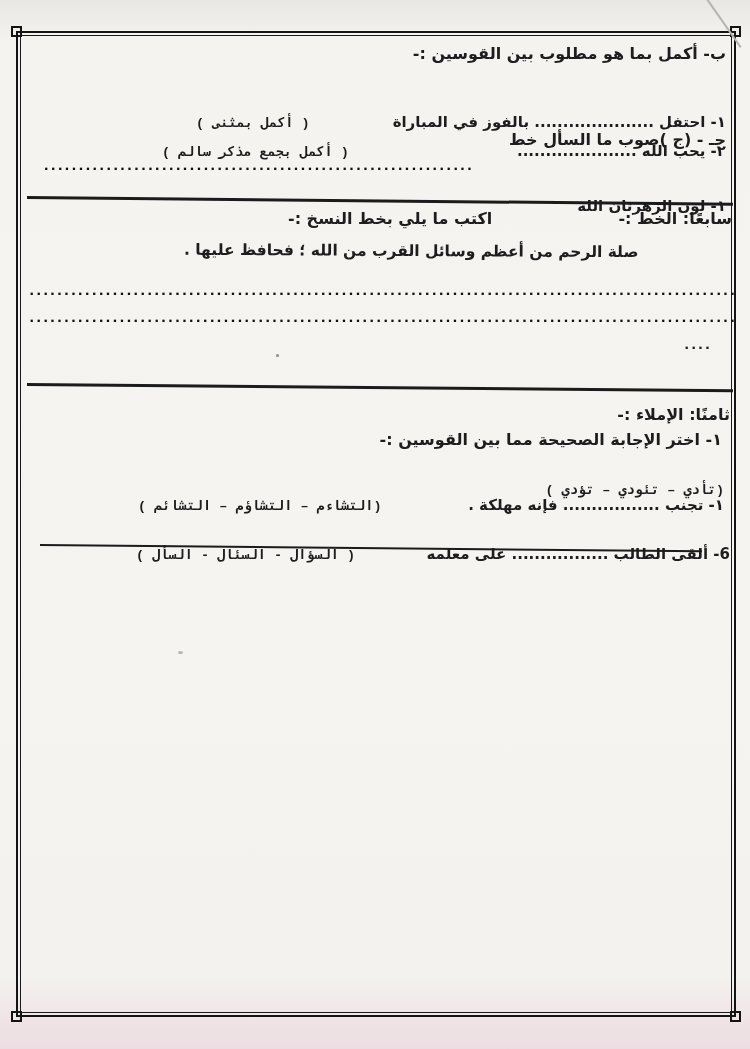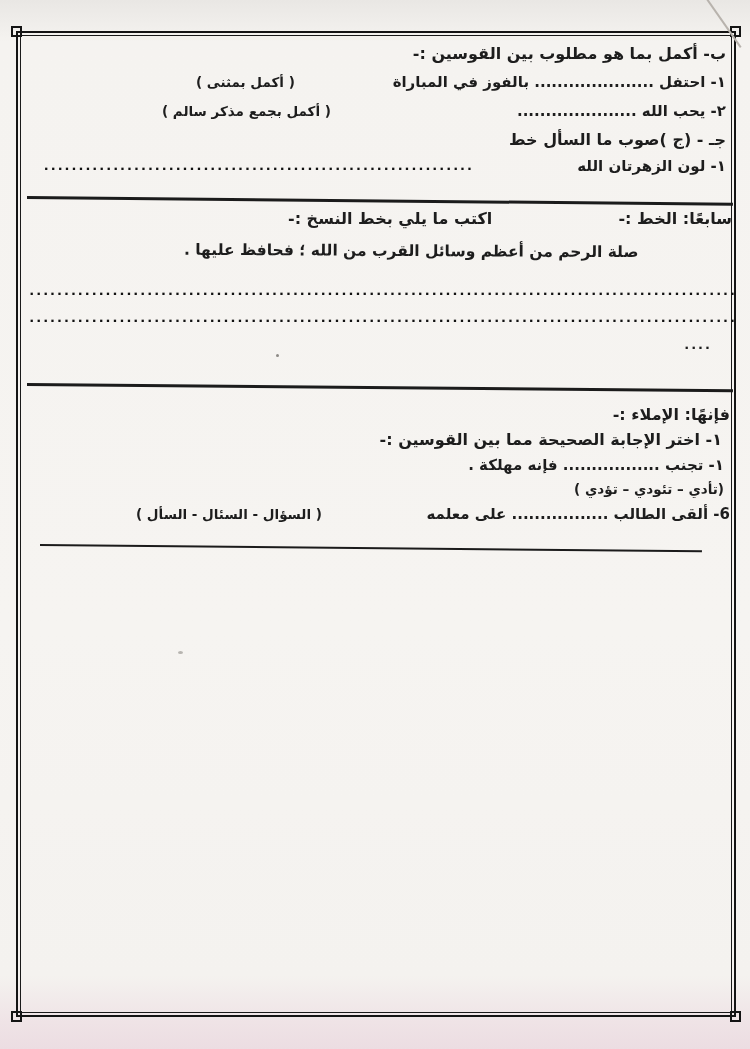--- a/index.html
+++ b/index.html
@@ -30,22 +30,22 @@
   .corner.bl { left:-7px; bottom:-7px; }
   .corner.br { right:-7px; bottom:-7px; }
   .crease {
     position:absolute; left:706px; top:-4px; width:62px; height:2px;
     background:#b8b3ad; transform:rotate(55deg); transform-origin:left top;
   }
   
   .abs { position:absolute; white-space:nowrap; }
   .u { text-decoration-thickness:1.5px; text-underline-offset:3px; }
   .h { font-size:16px; }
-  .q { font-size:15px; }
-  .hint { font-size:13.5px; }
+  .q { font-size:15px;margin-top:40px; }
+  .hint { font-size:13.5px;font-family:Liberation Mono, monospace; }
   .row { display:flex; justify-content:space-between; align-items:baseline; }
   .divider { position:absolute; height:2.5px; background:#1b1b1b; transform-origin:left center; }
   .dotline {
     position:absolute; overflow:hidden; white-space:nowrap;
     font-size:13px; letter-spacing:2px; color:#111; height:18px;
   }
   .artifact { position:absolute; background:#8d8a86; border-radius:50%; }
   
   #heading-b   { top:44px;  right:24px; }
   #row-b1      { top:73px;  right:24px; left:196px; }
@@ -106,25 +106,26 @@
 <div id="s7-title" class="abs h u">سابعًا: الخط :-</div>
 <div id="s7-instr" class="abs h u">اكتب ما يلي بخط النسخ :-</div>
 <div id="s7-sentence" class="abs">صلة الرحم من أعظم وسائل القرب من الله ؛ فحافظ عليها .</div>
 
 <div id="write-1" class="dotline">........................................................................................................................................................</div>
 <div id="write-2" class="dotline">........................................................................................................................................................</div>
 <div id="short-dots" class="abs">....</div>
 
 <div id="divider-2" class="divider"></div>
 
-<div id="heading-8" class="abs h u">فإنهًا: الإملاء :-</div>
+<div id="heading-8" class="abs h u">ثامنًا: الإملاء :-</div>
 <div id="heading-8s" class="abs h u">١- اختر الإجابة الصحيحة مما بين القوسين :-</div>
 
 <div id="row-e1" class="abs row">
   <span class="q">١- تجنب ................. فإنه مهلكة .</span>
+  <span class="hint">(التشاءم – التشاؤم – التشائم )</span>
 </div>
 <div id="row-e2" class="abs row">
   <span class="hint">(تأدي – تئودي – تؤدي )</span>
 </div>
 <div id="row-e3" class="abs row">
   <span class="q">6- ألقى الطالب ................. على معلمه</span>
   <span class="hint">( السؤال - السئال - السأل )</span>
 </div>
 
 <div id="divider-3" class="divider"></div>

